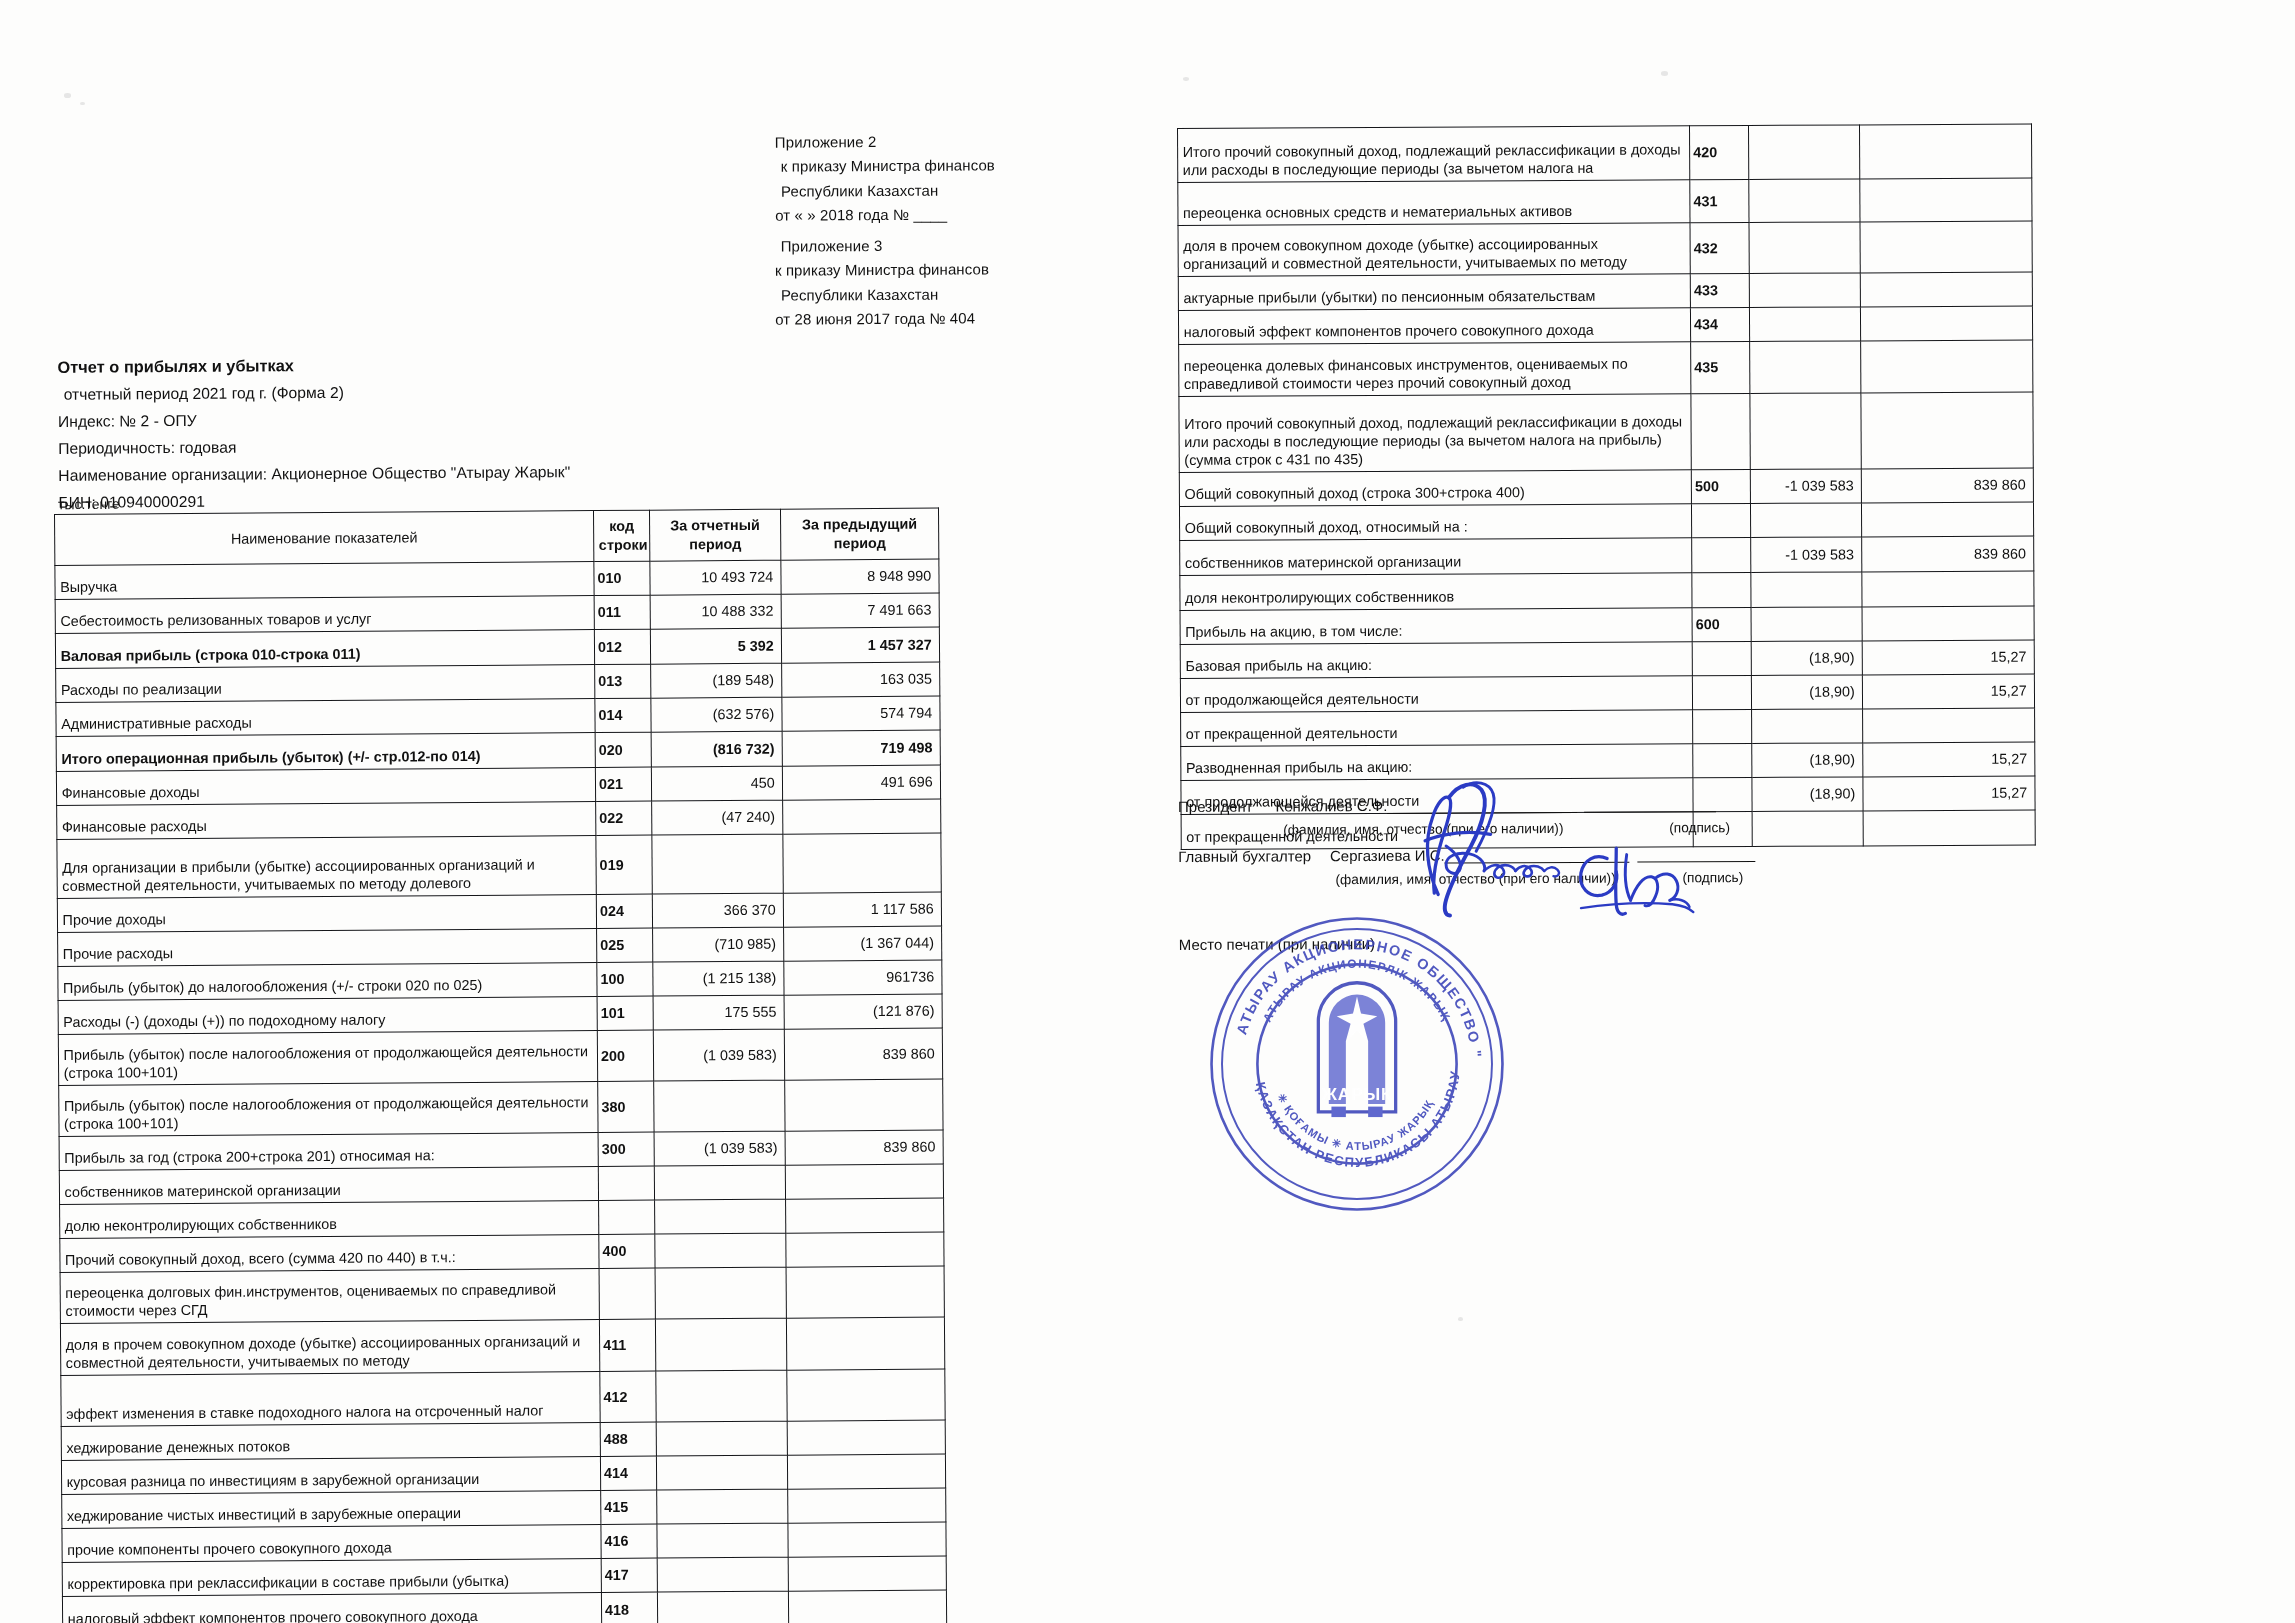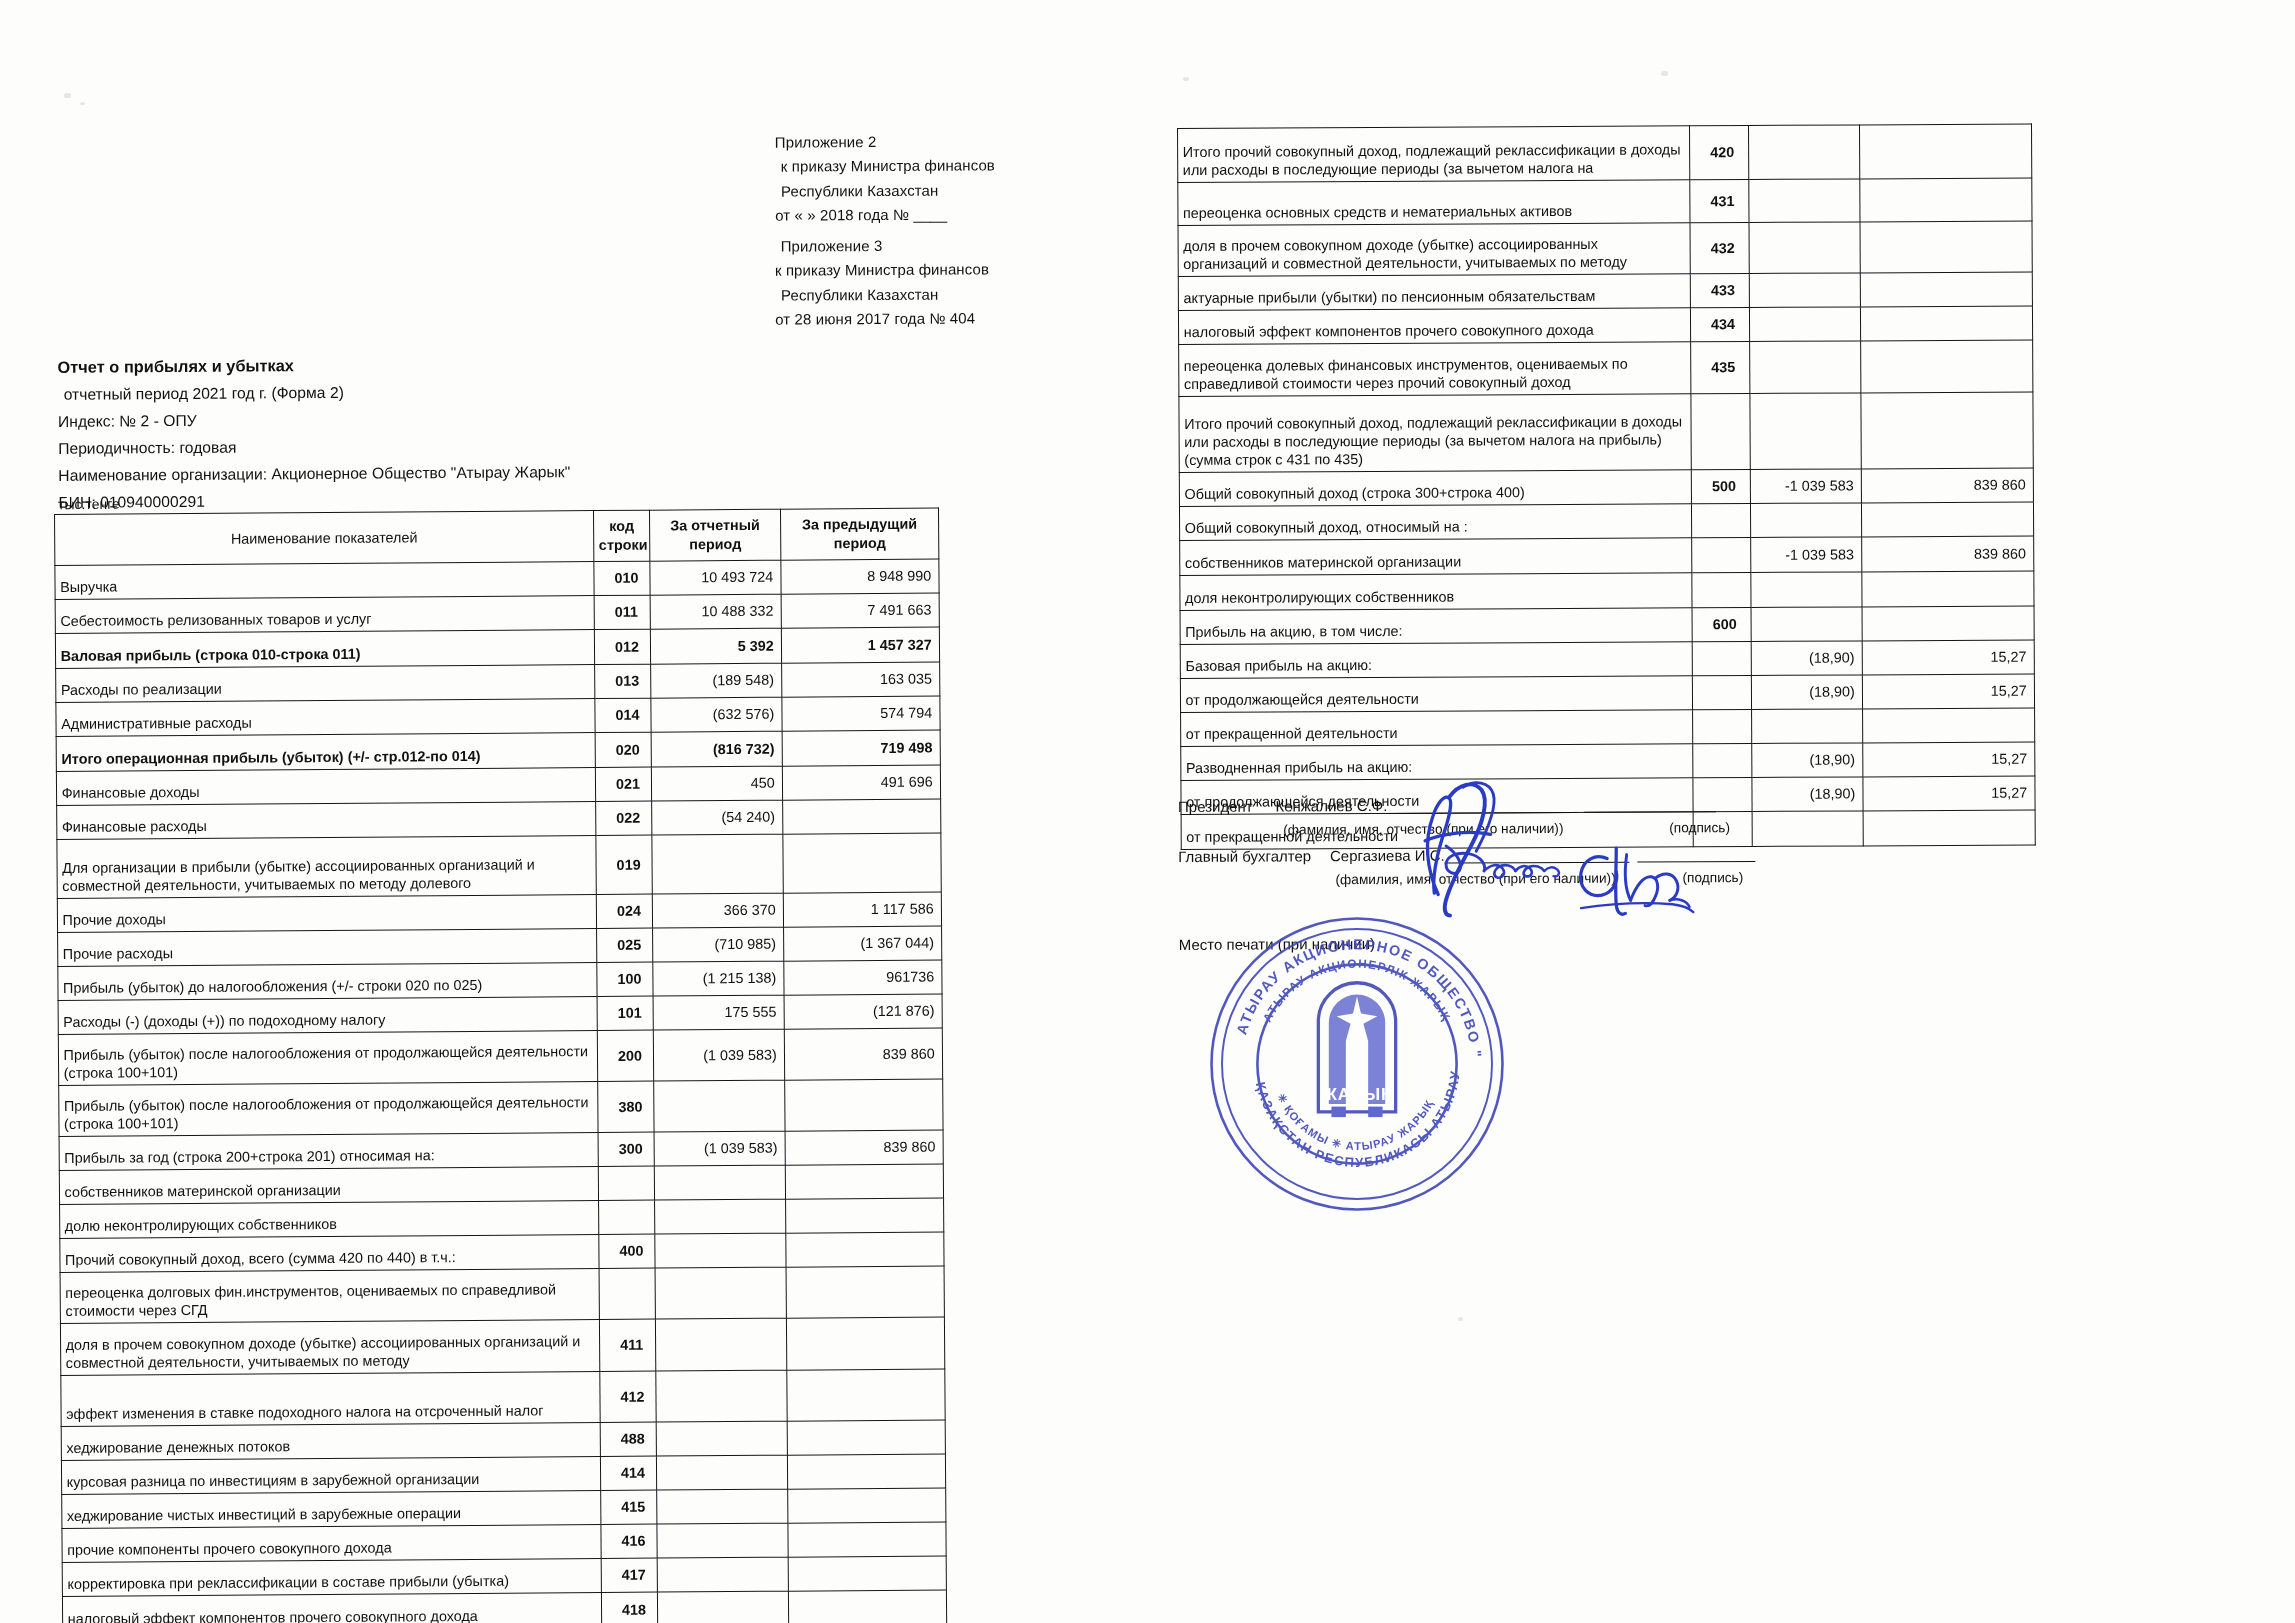--- a/index.html
+++ b/index.html
@@ -51,21 +51,21 @@
     background:transparent;
   }
   .tbl td{
     border:1.3px solid #15161a;
     padding:2.6px 4.6px;
     vertical-align:bottom;
     line-height:1.26;
     overflow:hidden;
   }
   .tbl td.name{text-align:left;}
-  .tbl td.code{text-align:left;font-weight:bold;vertical-align:middle;padding-left:20px;}
+  .tbl td.code{text-align:left;font-weight:bold;vertical-align:middle;padding-left:3px;}
   .tbl td.num{text-align:right;vertical-align:middle;padding-right:7.2px;white-space:nowrap;}
   .tbl td.hdr{
     text-align:center;font-weight:bold;vertical-align:middle;
     line-height:1.3;
   }
   .tbl td.hdr.nm{font-weight:normal;}
   .tbl tr.bold td{font-weight:bold;}
 
   #table-left{
     left:54px;top:514px;width:884px;
@@ -195,21 +195,21 @@
         </tr>
         <tr style="height: 34px;">
           <td class="name">Финансовые доходы</td>
           <td class="code">021</td>
           <td class="num">450</td>
           <td class="num">491 696</td>
         </tr>
         <tr style="height: 34px;">
           <td class="name">Финансовые расходы</td>
           <td class="code">022</td>
-          <td class="num">(54 240)</td>
+          <td class="num">(47 240)</td>
           <td class="num"></td>
         </tr>
         <tr style="height: 59px;">
           <td class="name">Для организации в прибыли (убытке) ассоциированных организаций и совместной деятельности, учитываемых по методу долевого</td>
           <td class="code">019</td>
           <td class="num"></td>
           <td class="num"></td>
         </tr>
         <tr style="height: 34px;">
           <td class="name">Прочие доходы</td>

